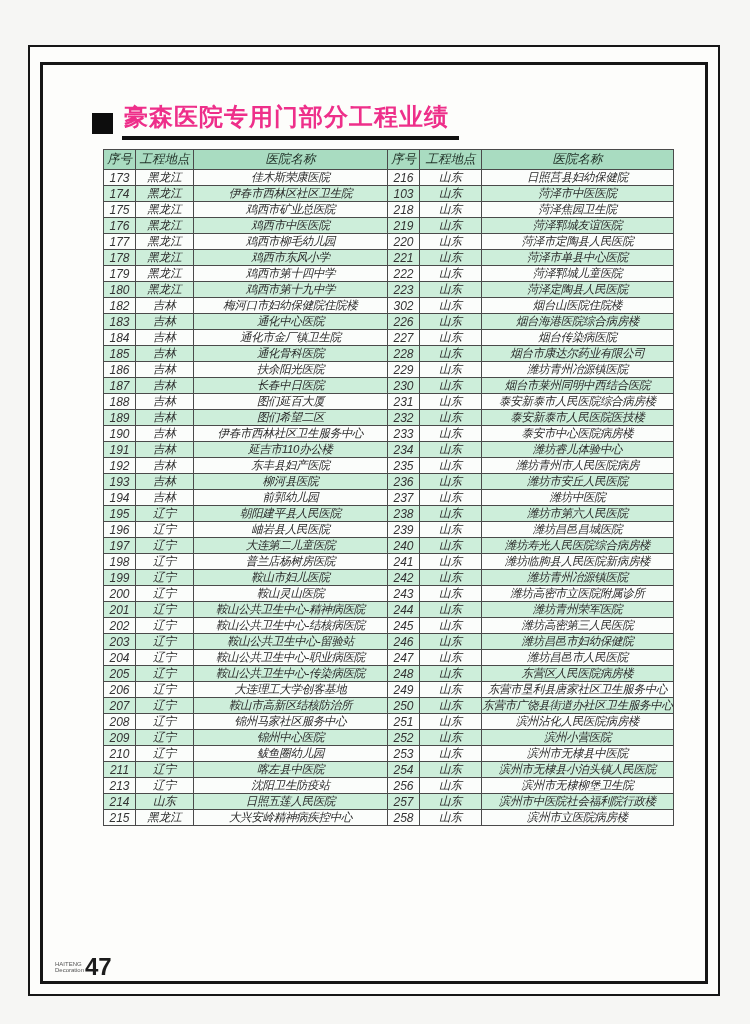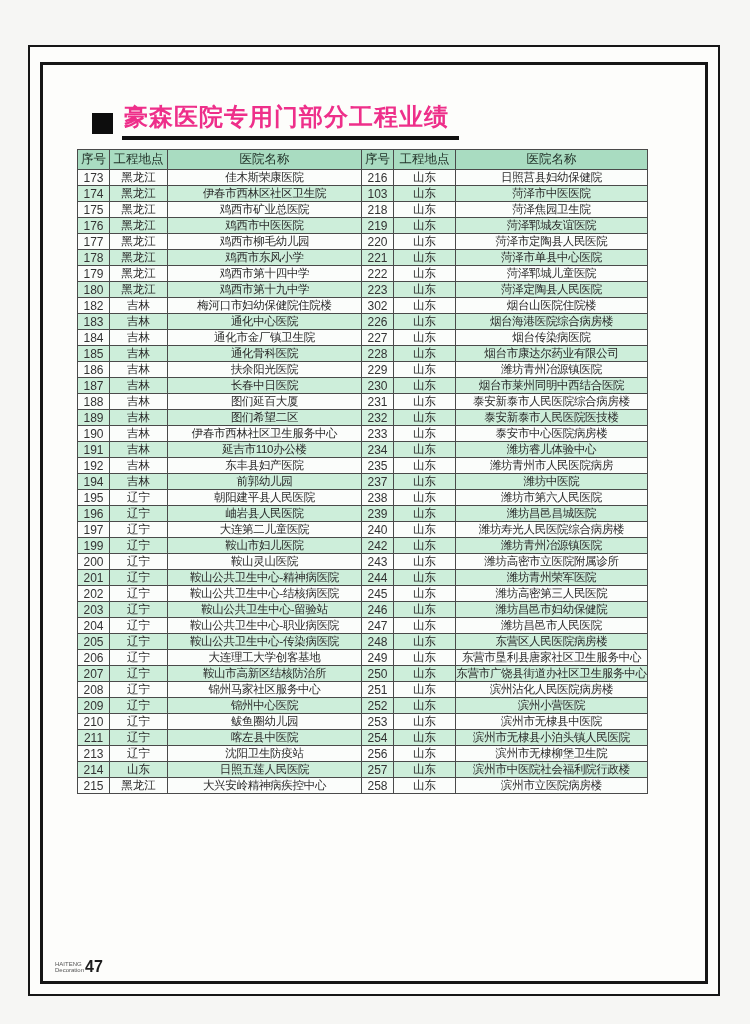--- a/index.html
+++ b/index.html
@@ -35,21 +35,21 @@
     margin-top:10px;margin-right:9px;flex:0 0 auto;
   }
   .page-title{
     font-size:24px;font-weight:bold;color:var(--title-pink);
     letter-spacing:1px;line-height:1.15;
     padding:0 10px 5px 2px;
     border-bottom:4px solid #111;
     white-space:nowrap;
   }
   .table-wrap{
-    position:absolute;left:34px;top:84px;width:570px;
+    position:absolute;left:60px;top:84px;width:570px;font-style:italic;
   }
   table.results{
     border-collapse:collapse;table-layout:fixed;width:570px;
   }
   table.results th,table.results td{
     border:1px solid var(--grid);
     padding:0;margin:0;
     text-align:center;vertical-align:middle;
     white-space:nowrap;overflow:hidden;
     font-weight:normal;
@@ -67,21 +67,21 @@
   td.c-name{font-size:11.5px;letter-spacing:-0.3px;color:#2a2a2a;}
   .brand{
     position:absolute;left:12px;bottom:5px;
     display:flex;align-items:flex-end;
   }
   .brand-lines{
     font-size:6px;line-height:6px;color:#555;
     text-align:left;margin-bottom:3px;
   }
   .brand-num{
-    font-size:16px;font-weight:bold;color:#1c1c1c;
+    font-size:24px;font-weight:bold;color:#1c1c1c;
     line-height:18px;margin-left:1px;
   }
 </style>
 </head>
 <body>
 
 <div class="sheet-outer">
   <div class="sheet-inner">
 
     <div class="title-row">
@@ -256,20 +256,28 @@
             </tr>
             <tr>
               <td class="c-no">192</td>
               <td class="c-loc">吉林</td>
               <td class="c-name">东丰县妇产医院</td>
               <td class="c-no">235</td>
               <td class="c-loc">山东</td>
               <td class="c-name">潍坊青州市人民医院病房</td>
             </tr>
             <tr>
+              <td class="c-no">193</td>
+              <td class="c-loc">吉林</td>
+              <td class="c-name">柳河县医院</td>
+              <td class="c-no">236</td>
+              <td class="c-loc">山东</td>
+              <td class="c-name">潍坊市安丘人民医院</td>
+            </tr>
+            <tr>
               <td class="c-no">194</td>
               <td class="c-loc">吉林</td>
               <td class="c-name">前郭幼儿园</td>
               <td class="c-no">237</td>
               <td class="c-loc">山东</td>
               <td class="c-name">潍坊中医院</td>
             </tr>
             <tr>
               <td class="c-no">195</td>
               <td class="c-loc">辽宁</td>
@@ -286,20 +294,28 @@
               <td class="c-loc">山东</td>
               <td class="c-name">潍坊昌邑昌城医院</td>
             </tr>
             <tr>
               <td class="c-no">197</td>
               <td class="c-loc">辽宁</td>
               <td class="c-name">大连第二儿童医院</td>
               <td class="c-no">240</td>
               <td class="c-loc">山东</td>
               <td class="c-name">潍坊寿光人民医院综合病房楼</td>
+            </tr>
+            <tr>
+              <td class="c-no">198</td>
+              <td class="c-loc">辽宁</td>
+              <td class="c-name">普兰店杨树房医院</td>
+              <td class="c-no">241</td>
+              <td class="c-loc">山东</td>
+              <td class="c-name">潍坊临朐县人民医院新病房楼</td>
             </tr>
             <tr>
               <td class="c-no">199</td>
               <td class="c-loc">辽宁</td>
               <td class="c-name">鞍山市妇儿医院</td>
               <td class="c-no">242</td>
               <td class="c-loc">山东</td>
               <td class="c-name">潍坊青州冶源镇医院</td>
             </tr>
             <tr>

